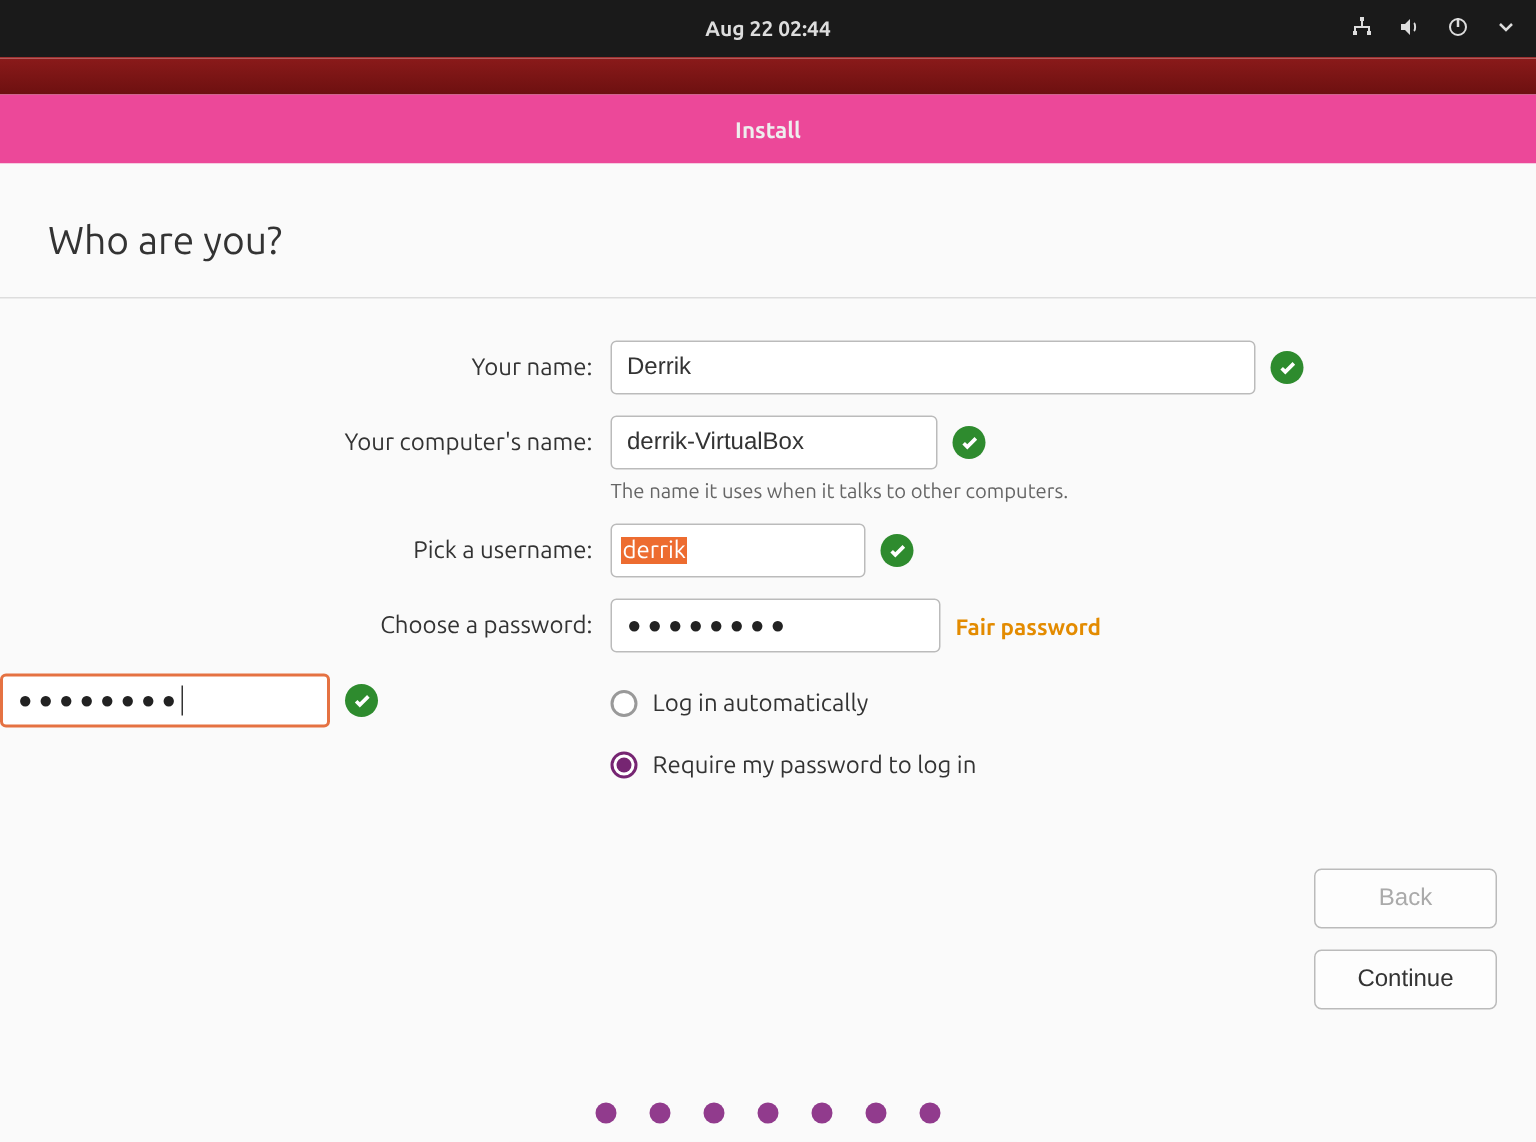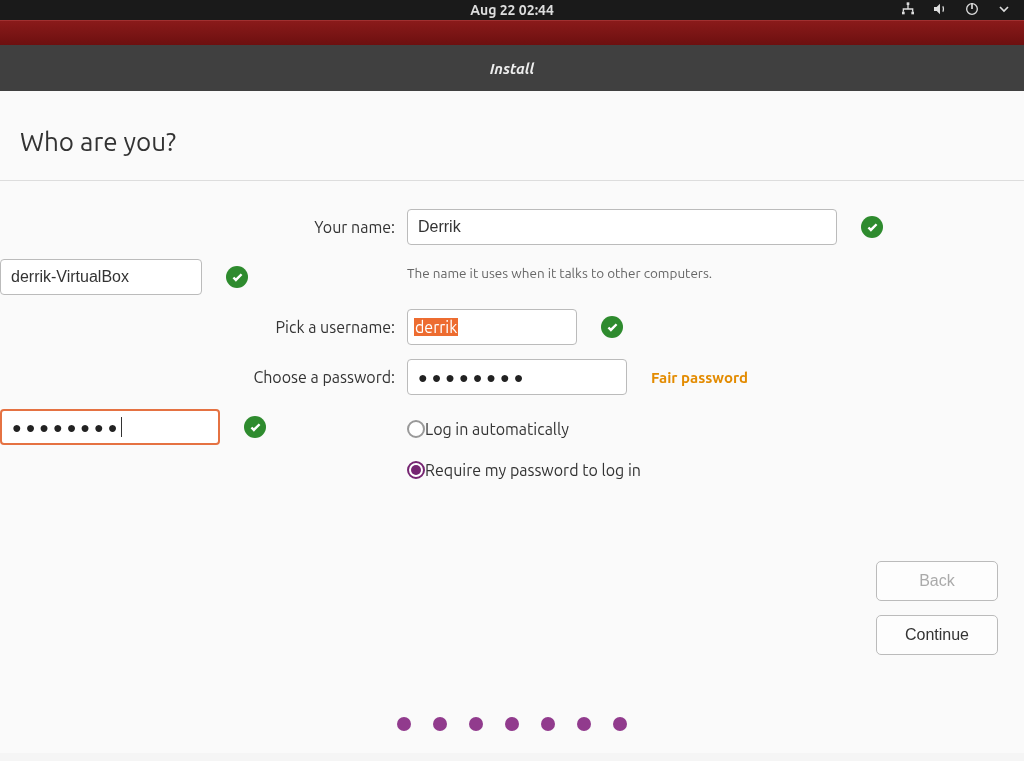--- a/index.html
+++ b/index.html
@@ -4,21 +4,21 @@
   <style>
     * { margin: 0; padding: 0; box-sizing: border-box; }
     body {
       font-family: "Ubuntu", "Segoe UI", sans-serif;
       width: 1024px;
       height: 761px;
       background: #f5f5f5;
       overflow: hidden;
     }
     .topbar {
-      height: 20px;
+      height: 38px;
       background: #1a1a1a;
       color: #ddd;
       display: flex;
       align-items: center;
       justify-content: center;
       position: relative;
       font-size: 14px;
       font-weight: 600;
     }
     .topbar .clock { position: absolute; left: 50%; transform: translateX(-50%); }
@@ -30,39 +30,38 @@
       align-items: center;
     }
     .topbar .tray svg { width: 16px; height: 16px; fill: #ddd; }
     .accentbar {
       height: 25px;
       background: linear-gradient(#8a1a1a, #6d1010);
       border-top: 1px solid #a03030;
     }
     .titlebar {
       height: 46px;
-      background: #404040;
+      background: #ec4899;
       color: #eee;
       display: flex;
       align-items: center;
       justify-content: center;
       font-size: 15px;
       font-weight: 600;
-      font-style: italic;
     }
     .content {
       background: #fafafa;
       height: calc(761px - 28px - 25px - 46px);
       position: relative;
     }
     .heading {
       font-size: 26px;
       font-weight: 400;
       color: #333;
-      padding: 36px 0 24px 20px;
+      padding: 36px 0 24px 32px;
     }
     .divider {
       height: 1px;
       background: #ddd;
       margin-bottom: 28px;
     }
     .form {
       display: grid;
       grid-template-columns: 395px auto;
       row-gap: 14px;
@@ -70,33 +69,33 @@
       align-items: center;
     }
     .form-label {
       text-align: right;
       font-size: 16px;
       color: #333;
     }
     .field-row {
       display: flex;
       align-items: center;
-      gap: 24px;
+      gap: 10px;
     }
     input[type="text"], input[type="password"] {
       height: 36px;
       border: 1px solid #bbb;
       border-radius: 4px;
       padding: 0 10px;
       font-size: 16px;
       background: #fff;
       color: #333;
     }
     input.wide { width: 430px; }
-    input.mid { width: 202px; }
+    input.mid { width: 218px; }
     .username-sel {
       background: #ed6c30;
       color: #fff;
       padding: 0 1px;
     }
     .check-badge {
       width: 22px; height: 22px;
       background: #2e8b2e;
       border-radius: 50%;
       display: inline-flex;
@@ -113,20 +112,21 @@
     }
     .pw-strength {
       font-size: 15px;
       font-weight: 600;
       color: #e38b00;
     }
     .radio-row {
       grid-column: 2;
       display: flex;
       align-items: center;
+      gap: 10px;
       font-size: 16px;
       color: #333;
       margin-top: 4px;
     }
     .radio {
       width: 18px; height: 18px;
       border: 2px solid #999;
       border-radius: 50%;
       display: inline-flex;
       align-items: center; justify-content: center;
@@ -255,20 +255,21 @@
     <div class="form-label">Your name:</div>
     <div class="field-row">
       <input type="text" class="wide" value="Derrik" style="">
       <span class="check-badge">
         <svg viewBox="0 0 16 16">
             <path d="M3 8l3 3 7-7"></path>
           </svg>
       </span>
     </div>
 
+    <div class="form-label">Your computer's name:</div>
     <div class="field-row">
       <input type="text" class="mid" value="derrik-VirtualBox" style="">
       <span class="check-badge">
         <svg viewBox="0 0 16 16">
             <path d="M3 8l3 3 7-7"></path>
           </svg>
       </span>
     </div>
     <div class="hint">The name it uses when it talks to other computers.</div>
 

